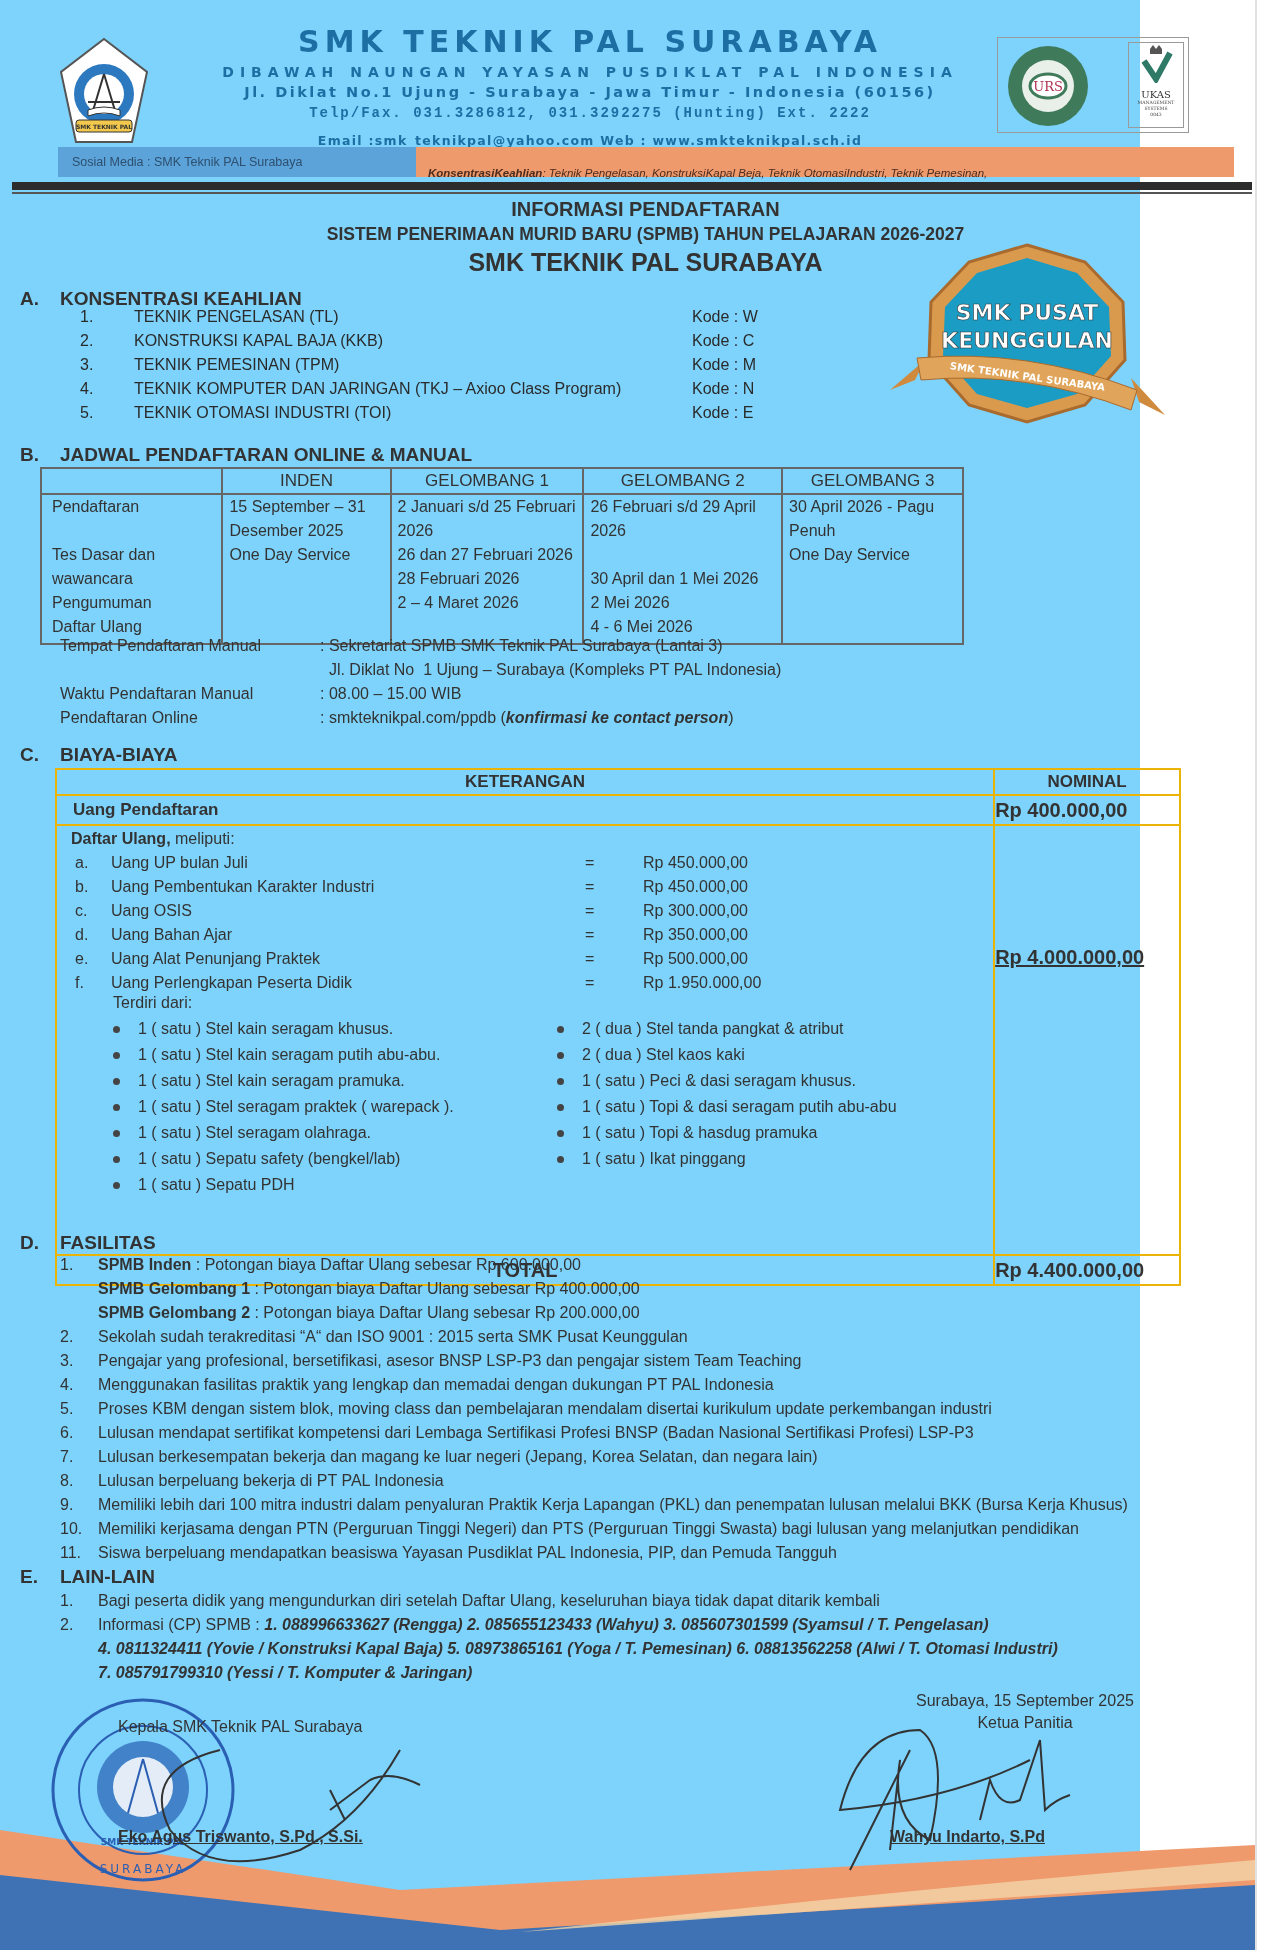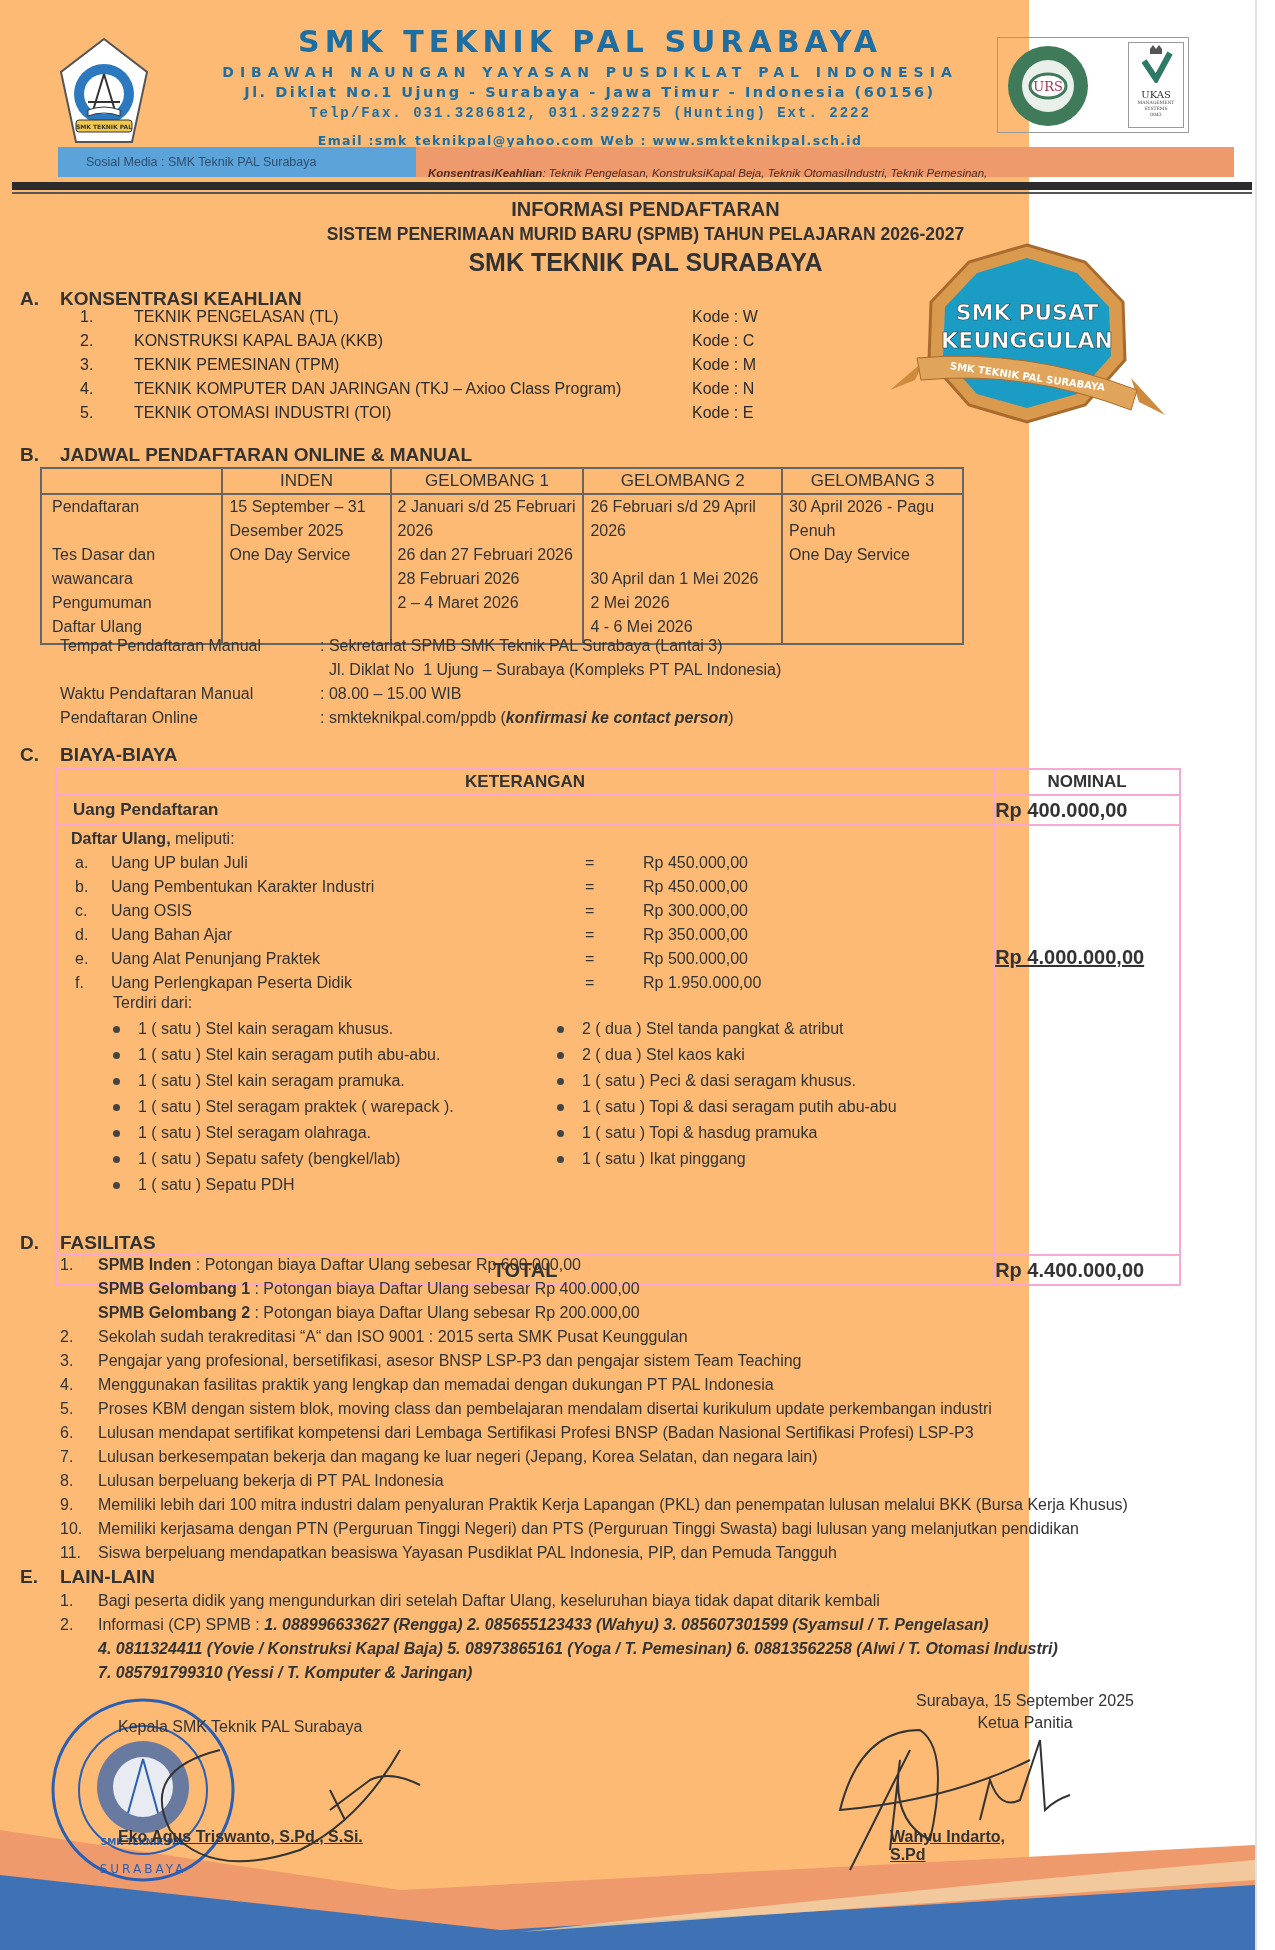--- a/index.html
+++ b/index.html
@@ -1,34 +1,34 @@
 <!DOCTYPE html>
 <html><head>
 <meta charset="utf-8">
 <style>
   * { box-sizing: border-box; margin: 0; padding: 0; }
   html, body { width: 1275px; height: 1950px; background: #ffffff; overflow: hidden; }
   body { position: relative; font-family: "Liberation Sans", sans-serif; color: #2a2a2a; }
-  .page { position: absolute; left: 0; top: 0; width: 1029px; height: 1950px; background: #fdba74; }
+  .page { position: absolute; left: 0; top: 0; width: 1140px; height: 1950px; background: #7dd3fc; }
   .right-edge { position: absolute; left: 1255px; top: 0; width: 2px; height: 1950px; background: #e2e2e2; }
 
   
   .hdr-logo { position: absolute; left: 58px; top: 36px; width: 92px; height: 110px; }
   .hdr-title { position: absolute; left: 190px; top: 24px; width: 800px; text-align: center; color: #1d6fa3; font-family: "DejaVu Sans", sans-serif; font-weight: bold; font-size: 30px; letter-spacing: 5px; }
   .hdr-line { position: absolute; left: 190px; width: 800px; text-align: center; color: #1d6fa3; font-family: "DejaVu Sans", sans-serif; font-weight: bold; }
   .hdr-l1 { top: 64px; font-size: 14px; letter-spacing: 6px; }
   .hdr-l2 { top: 84px; font-size: 14.5px; letter-spacing: 2.5px; }
   .hdr-l3 { top: 105px; font-size: 14px; letter-spacing: 2px; font-family: Liberation Mono, monospace; }
   .hdr-l4 { top: 133px; font-size: 12.5px; letter-spacing: 1.3px; }
   .cert-box { position: absolute; left: 997px; top: 37px; width: 192px; height: 96px; border: 1px solid #9a9a9a; }
   .cert-urs { position: absolute; left: 8px; top: 6px; width: 84px; height: 84px; }
   .cert-ukas { position: absolute; left: 130px; top: 4px; width: 56px; height: 86px; border: 1px solid #9a9a9a; text-align:center; }
   .cert-ukas .uk { font-family: "DejaVu Serif", serif; font-size: 10px; color: #333; margin-top: 2px; }
   .cert-ukas .ms { font-family: "DejaVu Serif", serif; font-size: 4.5px; color: #444; line-height: 6px; }
-  .band-blue { position: absolute; left: 58px; top: 147px; width: 358px; height: 30px; background: #5ba3d9; color: #2e4f6e; font-size: 12.5px; padding: 8px 0 0 28px; }
+  .band-blue { position: absolute; left: 58px; top: 147px; width: 358px; height: 30px; background: #5ba3d9; color: #2e4f6e; font-size: 12.5px; padding: 8px 0 0 14px; }
   .band-orange { position: absolute; left: 416px; top: 147px; width: 818px; height: 30px; background: #ef9a6d; color: #4b2b1e; font-size: 11.5px; font-style: italic; padding: 20px 0 0 12px; white-space: nowrap; }
   .band-orange b { font-weight: bold; }
   .rule-thick { position: absolute; left: 12px; top: 182px; width: 1240px; height: 8px; background: #2c2c2c; }
   .rule-thin { position: absolute; left: 12px; top: 192px; width: 1240px; height: 2px; background: #555; }
 
   
   .title-block { position: absolute; left: 0; width: 1275px; text-align: center; font-weight: bold; color: #333; }
   .t1 { top: 198px; font-size: 20px; left: 8px; }
   .t2 { top: 224px; font-size: 17.5px; left: 8px; }
   .t3 { top: 248px; font-size: 25px; left: 8px; }
@@ -60,21 +60,21 @@
 
   
   .info { position: absolute; left: 60px; top: 637px; font-size: 16px; color: #333; }
   .info-row { position: relative; height: 24px; width: 900px; }
   .info-row .k { position: absolute; left: 0; }
   .info-row .v { position: absolute; left: 260px; white-space: nowrap; }
   .info-row .v i { font-weight: bold; }
 
   
   .cost { position: absolute; left: 55px; top: 768px; width: 1126px; border-collapse: collapse; color: #333; }
-  .cost td, .cost th { border: 2px solid #f9a8d4; }
+  .cost td, .cost th { border: 2px solid #eab308; }
   .cost th { font-size: 17px; font-weight: bold; text-align: center; height: 26px; }
   .cost .desc { width: 940px; }
   .cost .nom { width: 186px; text-align: left; font-weight: bold; font-size: 20px; }
   .cost .rowhead { font-weight: bold; font-size: 17px; padding-left: 16px; height: 30px; text-align: left; }
   .cost .big { height: 428px; position: relative; vertical-align: top; }
   .cost .totlabel { font-weight: bold; font-size: 20px; text-align: center; height: 30px; }
   .du { position: relative; height: 428px; }
   .du-head { position: absolute; left: 14px; top: 4px; font-size: 16px; }
   .du-item { position: absolute; left: 18px; width: 740px; height: 24px; font-size: 16px; }
   .du-item .l { position: absolute; left: 0; }

